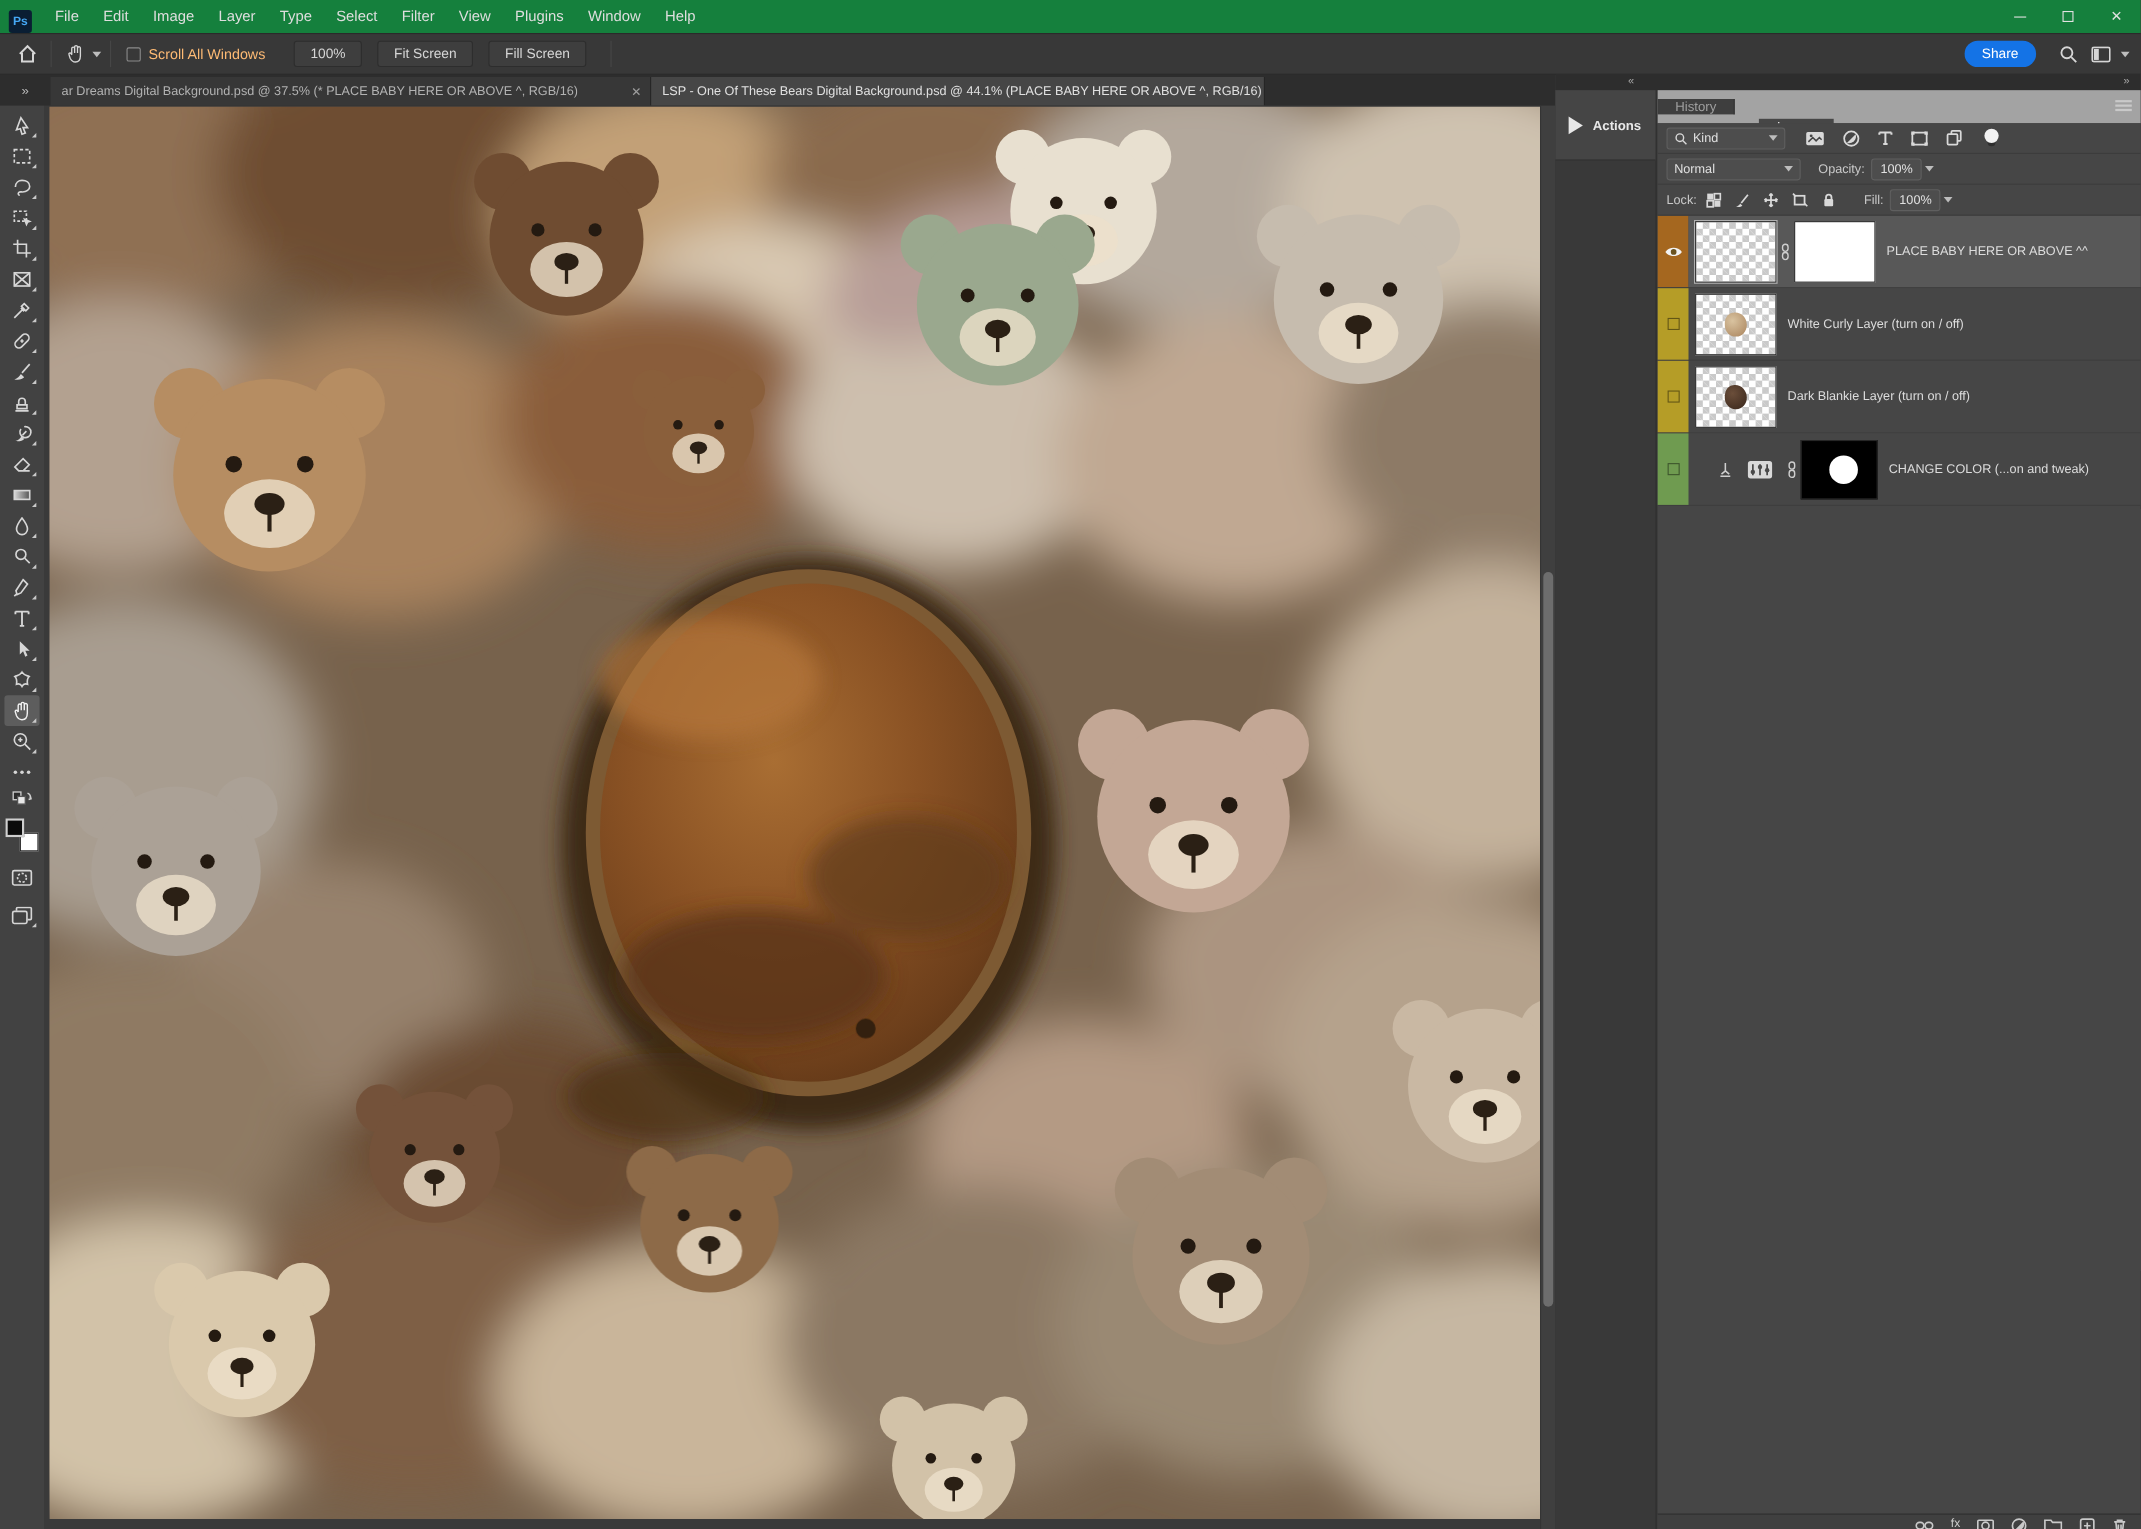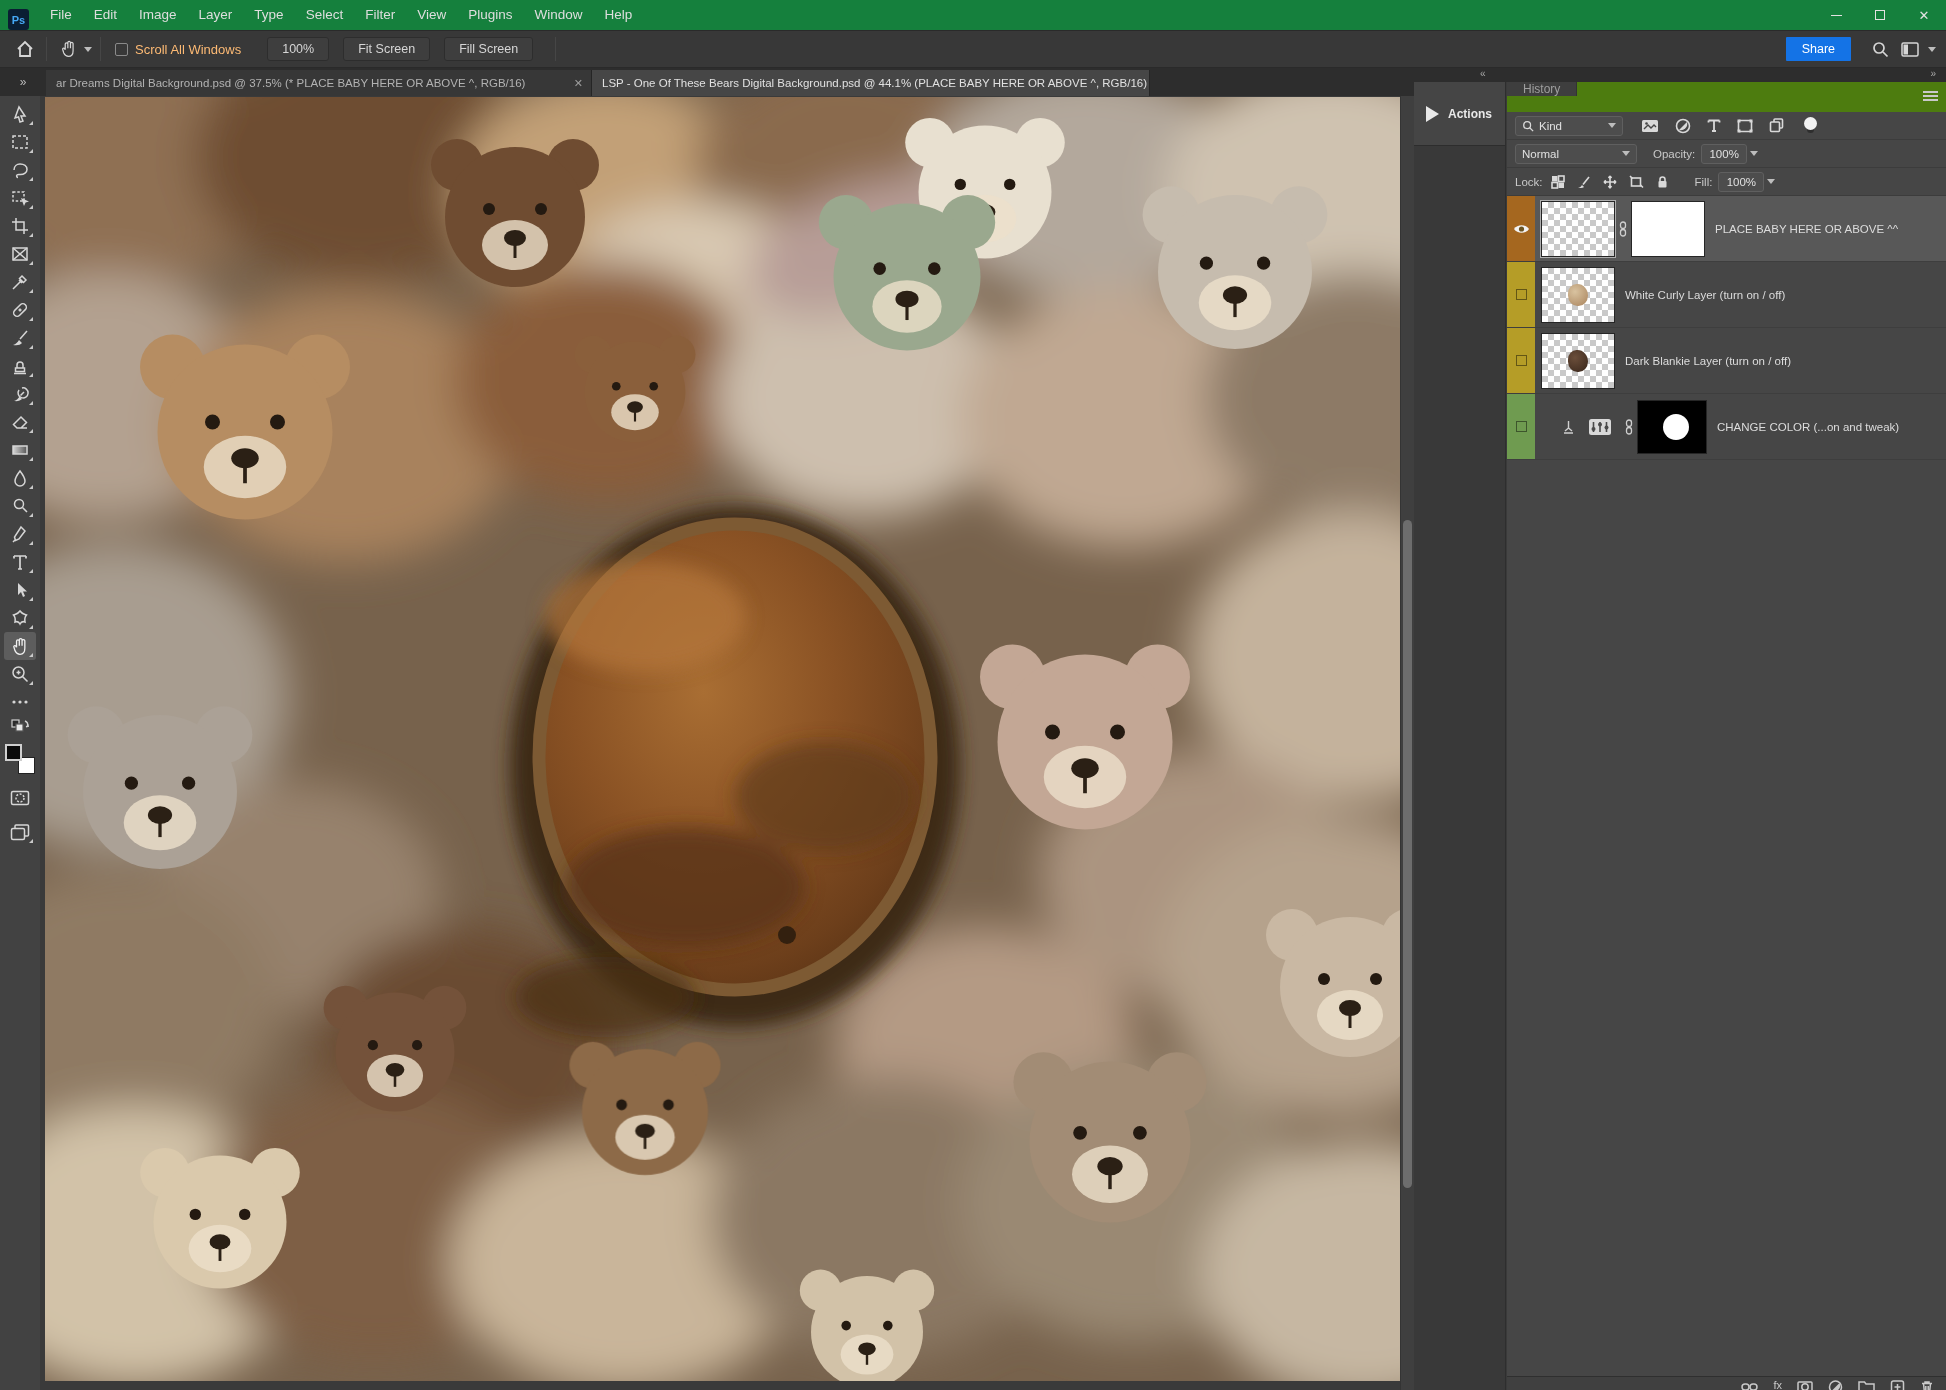--- a/index.html
+++ b/index.html
@@ -22,21 +22,21 @@
   #optionsbar { position:absolute; left:0; top:30px; width:1946px; height:38px; background:#383838;
     border-top:1px solid #2a2a2a; border-bottom:1px solid #2a2a2a; display:flex; align-items:center; }
   .obar-sep { width:1px; height:24px; background:#464646; margin:0 8px; }
   .obar-ic { width:26px; height:26px; display:flex; align-items:center; justify-content:center; }
   .caret { width:0; height:0; border-left:4px solid transparent; border-right:4px solid transparent;
     border-top:5px solid #bdbdbd; margin-left:3px; }
   .cbx { width:13px; height:13px; border:1px solid #8a8a8a; border-radius:2px; background:transparent; margin:0 7px 0 6px; }
   .obar-lbl { font-size:13px; color:#fdba74; }
   .obar-btn { height:24px; padding:0 14px; margin-left:14px; background:#3e3e3e; border:1px solid #2d2d2d;
     border-radius:3px; color:#d6d6d6; font-size:12.5px; display:flex; align-items:center; }
-  #share-btn { margin-left:auto; height:24px; padding:0 16px; border-radius:1px; background:#1473e6;
+  #share-btn { margin-left:auto; height:24px; padding:0 16px; border-radius:12px; background:#1473e6;
     color:#fff; font-size:12.5px; display:flex; align-items:center; }
   .obar-right-ic { width:30px; height:26px; display:flex; align-items:center; justify-content:center; }
 
   
   #tabbar { position:absolute; left:0; top:68px; width:1414px; height:28px; background:#2d2d2d; display:flex; align-items:flex-end; }
   #tab-overflow { width:46px; text-align:center; font-size:12px; color:#b9b9b9; line-height:28px; }
   .doctab { height:26px; display:flex; align-items:center; padding:0 8px 0 10px; font-size:11.5px;
     border-right:1px solid #252525; white-space:nowrap; overflow:hidden; }
   .doctab.inactive { background:#373737; color:#b2b2b2; width:546px; }
   .doctab.active { background:#464646; color:#e0e0e0; width:558px; }
@@ -68,21 +68,21 @@
   #collapse-left { position:absolute; left:66px; top:0; }
   #collapse-right { position:absolute; right:10px; top:0; }
 
   #actions-col { position:absolute; left:0; top:14px; width:92px; bottom:0; height:1308px; background:#393939; border-right:1px solid #2e2e2e; }
   #actions-header { height:64px; background:#454545; border-bottom:1px solid #2d2d2d; display:flex; align-items:center; }
   .play-tri { width:0; height:0; border-top:8px solid transparent; border-bottom:8px solid transparent;
     border-left:13px solid #e8e8e8; margin:0 9px 0 12px; }
   #actions-label { font-size:12px; font-weight:bold; color:#e8e8e8; }
 
   #panel-col { position:absolute; left:93px; top:14px; width:439px; height:1308px; background:#464646; }
-  #panel-tabs { height:30px; background:#4d7c0f; display:flex; align-items:flex-start; position:relative;gap:22px; }
+  #panel-tabs { height:30px; background:#a3a3a3; display:flex; align-items:center; position:relative;gap:22px; }
   .ptab { padding:0 16px; font-size:12px; display:flex; align-items:center; }
   .ptab.inactive { color:#9f9f9f; background:#3e3e3e; border-right:1px solid #323232; }
   .ptab.active { color:#e6e6e6; background:#464646; font-weight:normal;margin-top:36px; }
   #panel-menu-ic { position:absolute; right:8px; top:9px; width:15px; height:11px; }
   #panel-menu-ic div { height:2px; background:#c9c9c9; margin-bottom:2px; }
 
   .prow { height:28px; display:flex; align-items:center; border-bottom:1px solid #3c3c3c; background:#464646; position:relative; }
   .pselect { height:20px; background:#4d4d4d; border:1px solid #5f5f5f; border-radius:3px;
     display:flex; align-items:center; font-size:11.5px; color:#e0e0e0; padding:0 6px; }
   .pselect .caret { margin-left:auto; }

